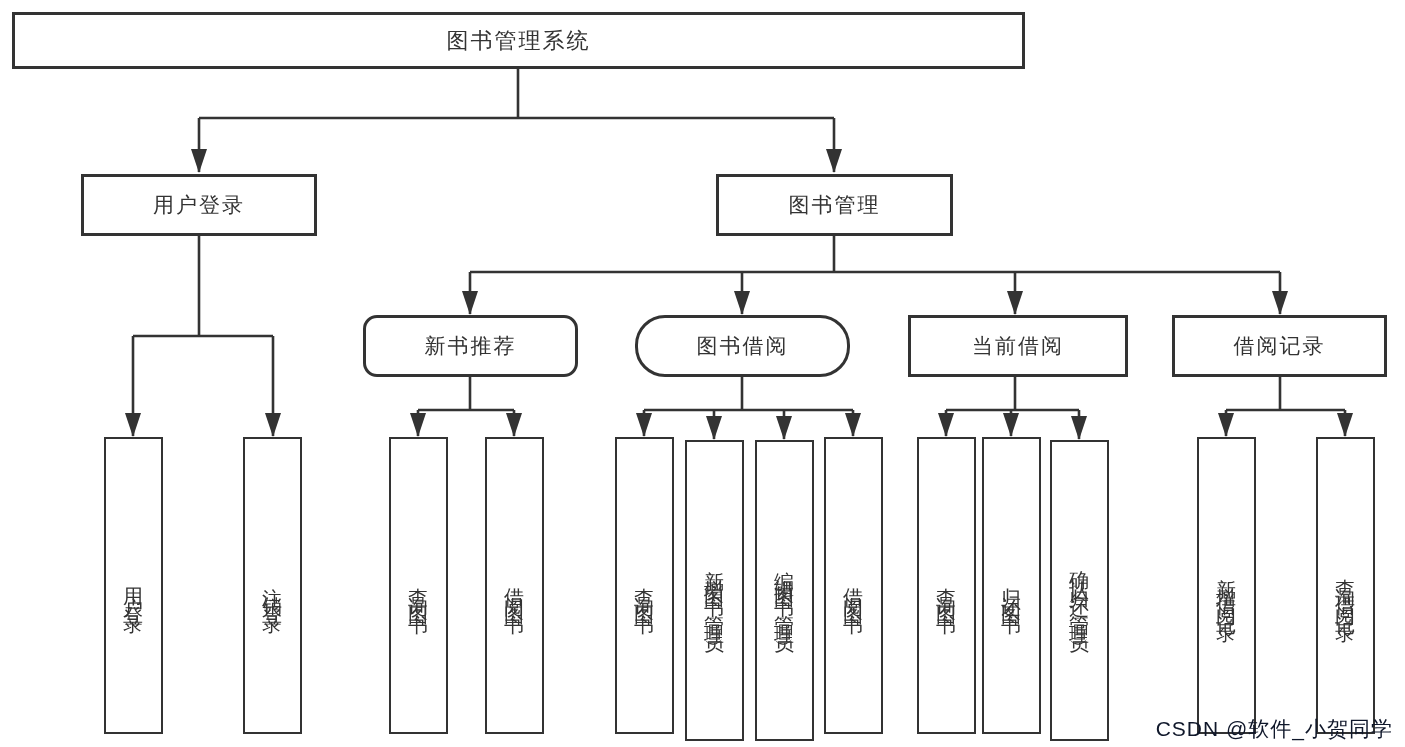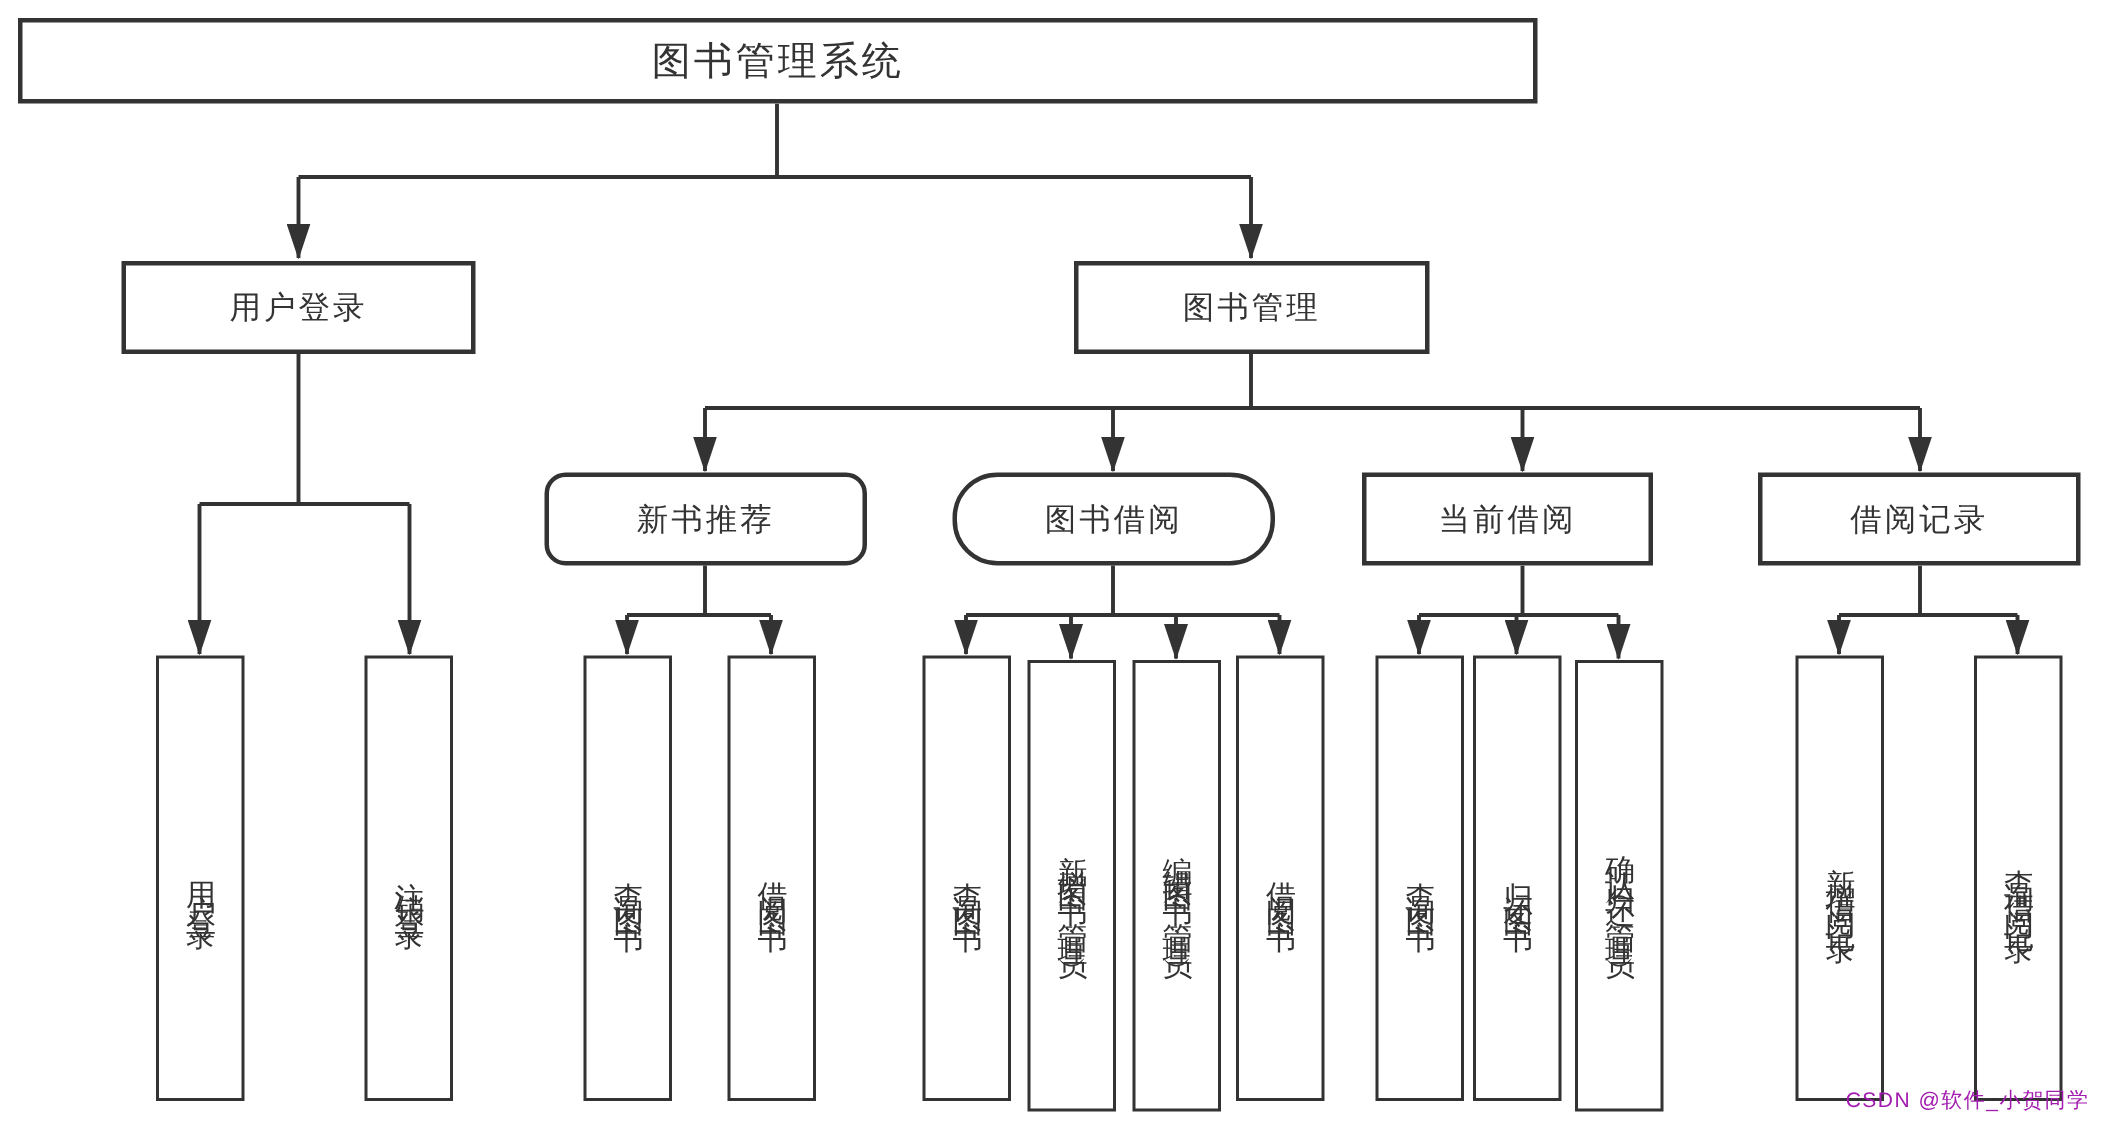--- a/index.html
+++ b/index.html
@@ -33,22 +33,22 @@
     font-size: 20px;
     writing-mode: vertical-rl;
     letter-spacing: 9px;
     line-height: 1;
   }
   .node.v .vt { margin-inline-end: -9px; }
   .watermark {
     position: absolute;
     right: 12px;
     bottom: 4px;
-    font-size: 14px;
-    color: #a21caf;
+    font-size: 21px;
+    color: #0f172a;
     letter-spacing: 1px;
     z-index: 3;
     white-space: nowrap;
   }
 </style>
 </head>
 <body>
 
 <div class="canvas">
 
@@ -95,28 +95,28 @@
       <line x1="1011" y1="410" x2="1011" y2="436" marker-end="url(#arrow)"></line>
       <line x1="1079" y1="410" x2="1079" y2="439" marker-end="url(#arrow)"></line>
 
       <line x1="1280" y1="377" x2="1280" y2="410"></line>
       <line x1="1226" y1="410" x2="1345" y2="410"></line>
       <line x1="1226" y1="410" x2="1226" y2="436" marker-end="url(#arrow)"></line>
       <line x1="1345" y1="410" x2="1345" y2="436" marker-end="url(#arrow)"></line>
     </g>
   </svg>
 
-  <div class="node h" style="left:12px; top:12px; width:1013px; height:57px; font-size:26px;">图书管理系统</div>
+  <div class="node h" style="left:12px; top:12px; width:1013px; height:57px; font-size:22px;">图书管理系统</div>
 
   <div class="node h" style="left:81px; top:174px; width:236px; height:62px;">用户登录</div>
   <div class="node h" style="left:716px; top:174px; width:237px; height:62px;">图书管理</div>
 
   <div class="node h" style="left:363px; top:315px; width:215px; height:62px;border-radius:14px;">新书推荐</div>
   <div class="node h" style="left:635px; top:315px; width:215px; height:62px;border-radius:30px;">图书借阅</div>
-  <div class="node h" style="left:908px; top:315px; width:194px; height:62px;">当前借阅</div>
+  <div class="node h" style="left:908px; top:315px; width:220px; height:62px;">当前借阅</div>
   <div class="node h" style="left:1172px; top:315px; width:215px; height:62px;">借阅记录</div>
 
   <div class="node v" style="left:104px; top:437px; width:59px; height:297px;">
     <span class="vt">用户登录</span>
   </div>
   <div class="node v" style="left:243px; top:437px; width:59px; height:297px;">
     <span class="vt">注销登录</span>
   </div>
 
   <div class="node v" style="left:389px; top:437px; width:59px; height:297px;">

